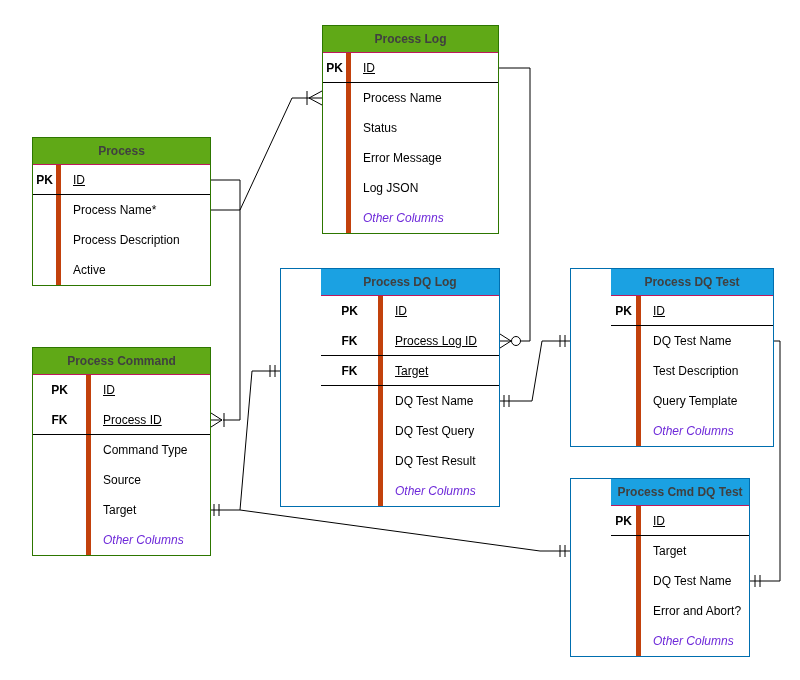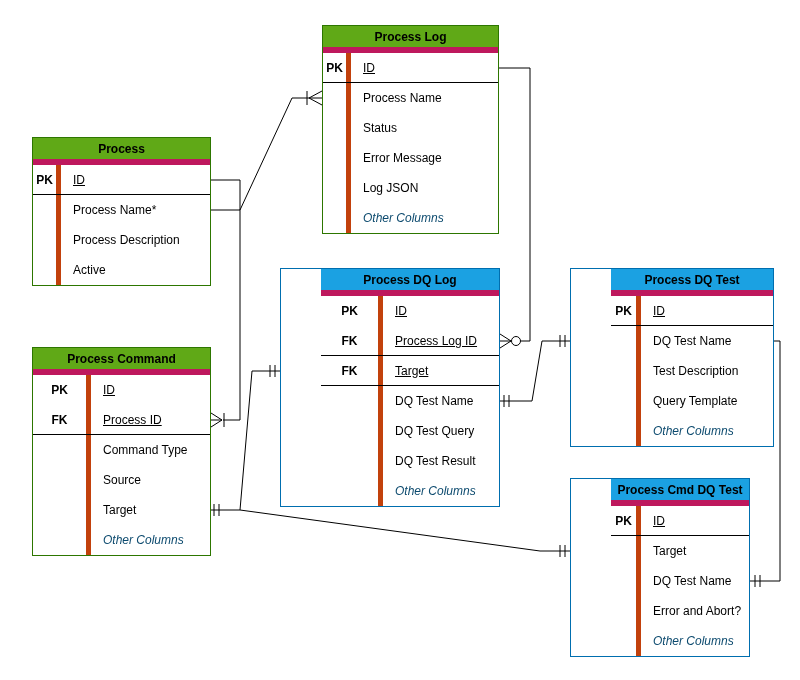--- a/index.html
+++ b/index.html
@@ -10,35 +10,35 @@
   }
   .edges { position:absolute; left:0; top:0; width:800px; height:680px; z-index:1; }
   .entity {
     position:absolute; z-index:2; display:flex; flex-direction:column;
     background:#fff; box-sizing:border-box;
   }
   .entity.green { border:1px solid #2D7600; }
   .entity.blue  { border:1px solid #006EAF;padding-left:40px; }
   .hdr {
     flex:0 0 27px; display:flex; align-items:center; justify-content:center;
-    color:#000000; font-weight:bold; font-size:12px;
-    border-bottom:6px solid #be185d; box-sizing:border-box;
+    color:#404040; font-weight:bold; font-size:12px;
+    border-bottom:1px solid #be185d; box-sizing:border-box;
   }
   .entity.green .hdr { background:#60A917; }
   .entity.blue  .hdr { background:#1BA1E2; }
   .row { display:flex; height:30px; box-sizing:border-box; }
   .row.sec { border-bottom:1px solid #000; }
   .kcol {
     width:var(--kw,28px); flex:0 0 var(--kw,28px); box-sizing:border-box;
     border-right:5px solid #c2410c; display:flex; align-items:center;
     justify-content:center; font-weight:bold;
   }
   .ncol { flex:1; display:flex; align-items:center; padding-left:12px; box-sizing:border-box; }
   .u { text-decoration:underline; }
-  .m { font-style:italic; color:#0c4a6e; }
+  .m { font-style:italic; color:#6d28d9; }
   svg path, svg circle { vector-effect:non-scaling-stroke; }
 </style>
 </head>
 <body>
 
 <div class="canvas">
 
   <svg class="edges" width="800" height="680" viewBox="0 0 800 680" fill="none" stroke="#000000" stroke-width="1">
 
     <g>

